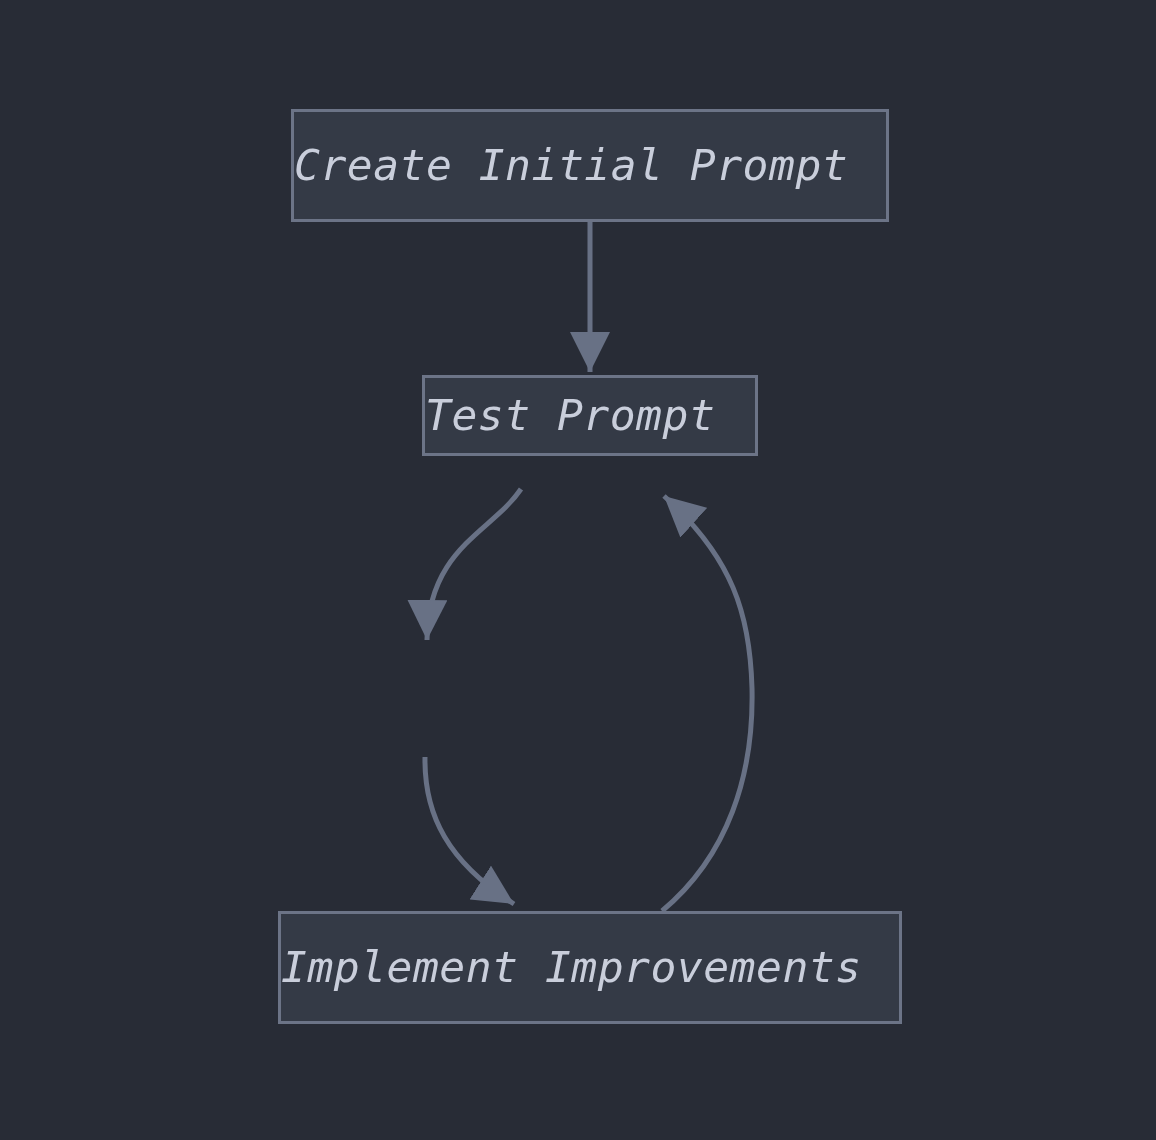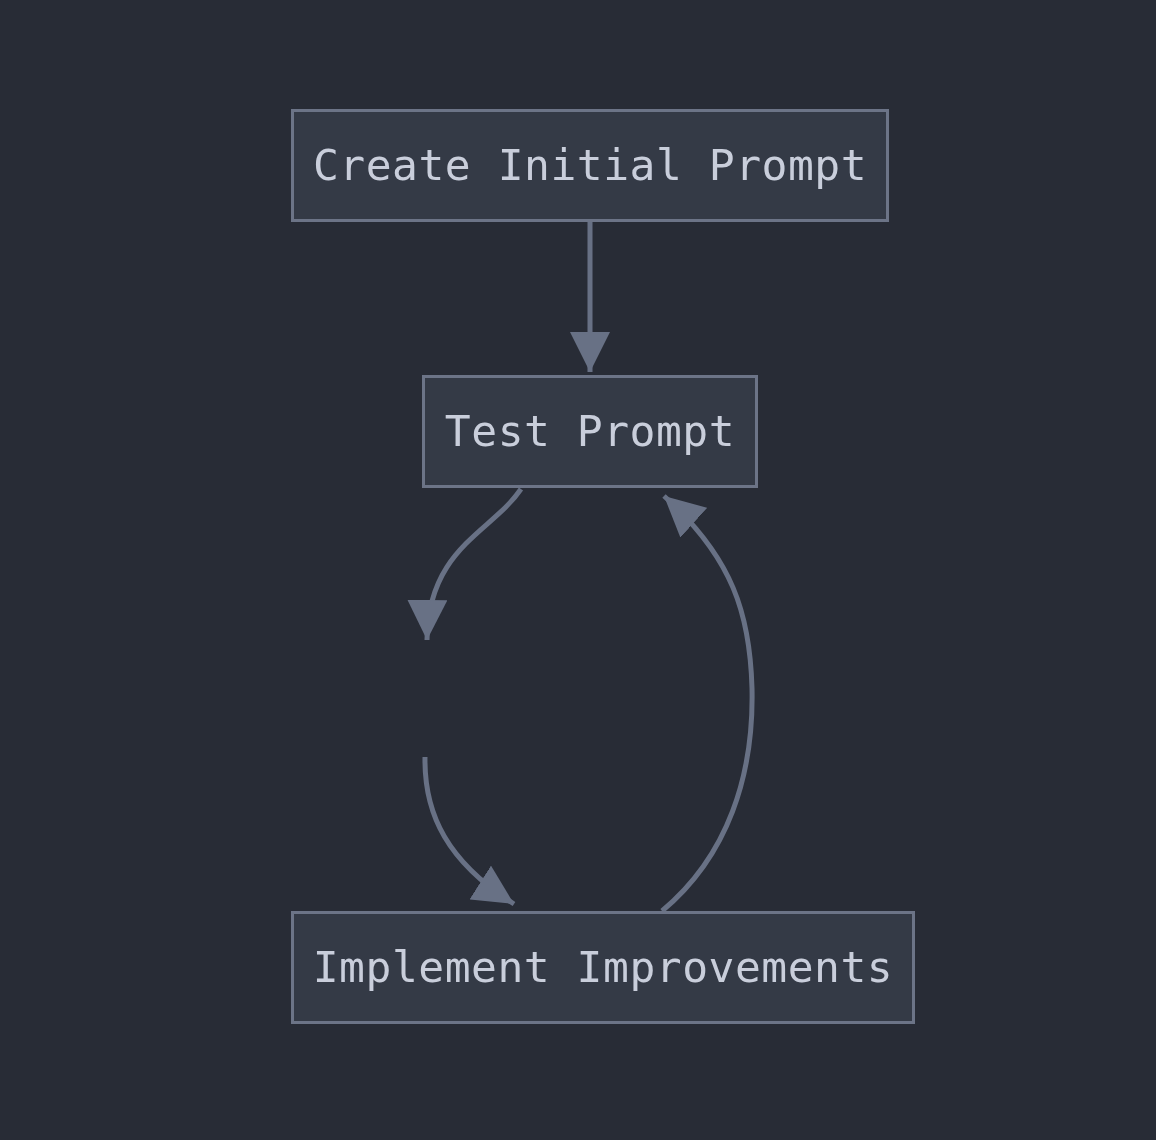--- a/index.html
+++ b/index.html
@@ -38,33 +38,33 @@
     fill: var(--arrow);
     stroke: none;
   }
   .node {
     position: absolute;
     box-sizing: border-box;
     background: var(--node-fill);
     border: 3px solid var(--node-border);
     display: flex;
     align-items: center;
-    justify-content: center;
+    font-style: italic;
   }
   .node .label {
     color: var(--text);
     font-size: 43px;
     line-height: 1;
     white-space: nowrap;
     letter-spacing: 0.5px;
   }
   #n-create    { left: 291px; top: 109px; width: 598px; height: 113px; }
-  #n-test      { left: 422px; top: 375px; width: 336px; height: 113px; }
+  #n-test      { left: 422px; top: 375px; width: 336px; height: 81px; }
   #n-identify  { left: 206px; top: 643px; width: 441px; height: 113px; }
-  #n-implement { left: 291px; top: 911px; width: 624px; height: 113px; }
+  #n-implement { left: 278px; top: 911px; width: 624px; height: 113px; }
 </style>
 </head>
 <body>
 
 <div class="stage">
 
   <svg class="edges" width="1156" height="1140" viewBox="0 0 1156 1140" aria-hidden="true">
     <defs>
       <marker id="arrowhead" viewBox="0 0 10 10" refX="10" refY="5" markerWidth="8" markerHeight="8" orient="auto">
         <path d="M0,0 L10,5 L0,10 Z"></path>

